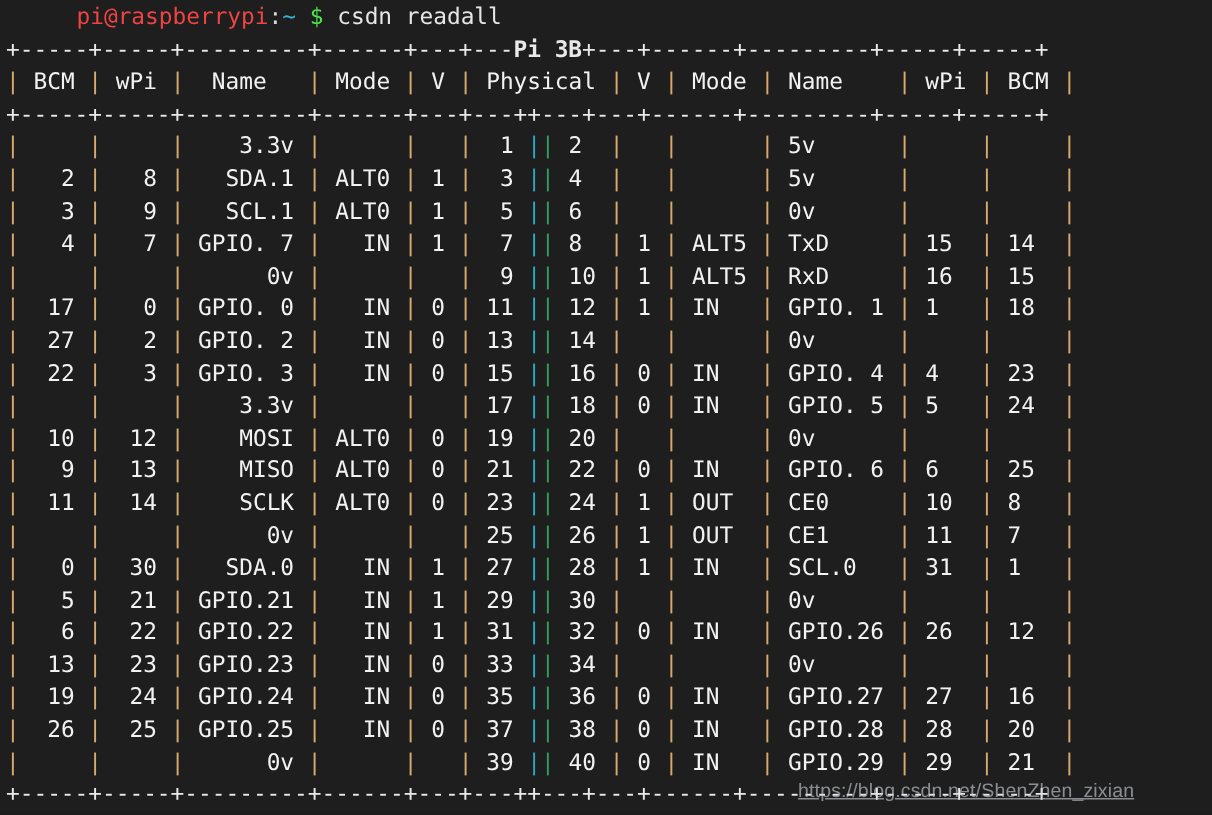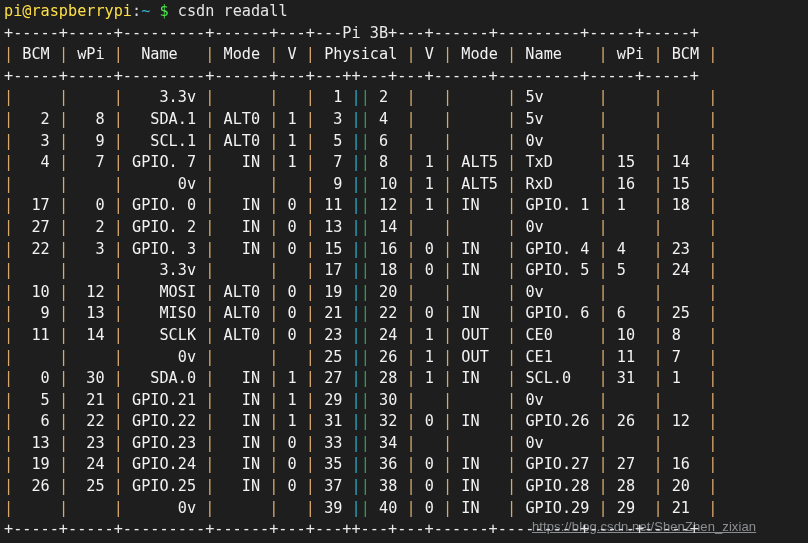--- a/index.html
+++ b/index.html
@@ -31,33 +31,33 @@
     white-space: pre;
     color: #d8d8d8;
   }
   #prompt-line {
     padding-left: 4px;
     padding-top: 1px;
   }
   #table-block {
     padding-left: 4px;
   }
-  .c-user   { color: #fde047; }
+  .c-user   { color: #ef4444; margin-left: 47px; }
   .c-colon  { color: #d8d8d8; }
   .c-path   { color: #35b5d6; }
   .c-dollar { color: #4ee44e; }
   .c-cmd    { color: #e6e6e6; }
 
   
   .c-border { color: #e9e9e9; }     
   .c-pipe   { color: #d9a86c; }     
   .c-text   { color: #f2f2f2; }
   .c-cyan   { color: #2aa8c4; }     
   .c-green  { color: #2e9e5b; }     
-  .c-title  { color: #e9e9e9; }
+  .c-title  { color: #e9e9e9; font-weight: bold; }
 
   #watermark {
     position: absolute;
     left: 532px;
     top: 519px;
     font-family: "Liberation Sans", sans-serif;
     font-size: 13px;
     color: rgba(205, 210, 216, 0.62);
     letter-spacing: 0.1px;
     white-space: nowrap;

